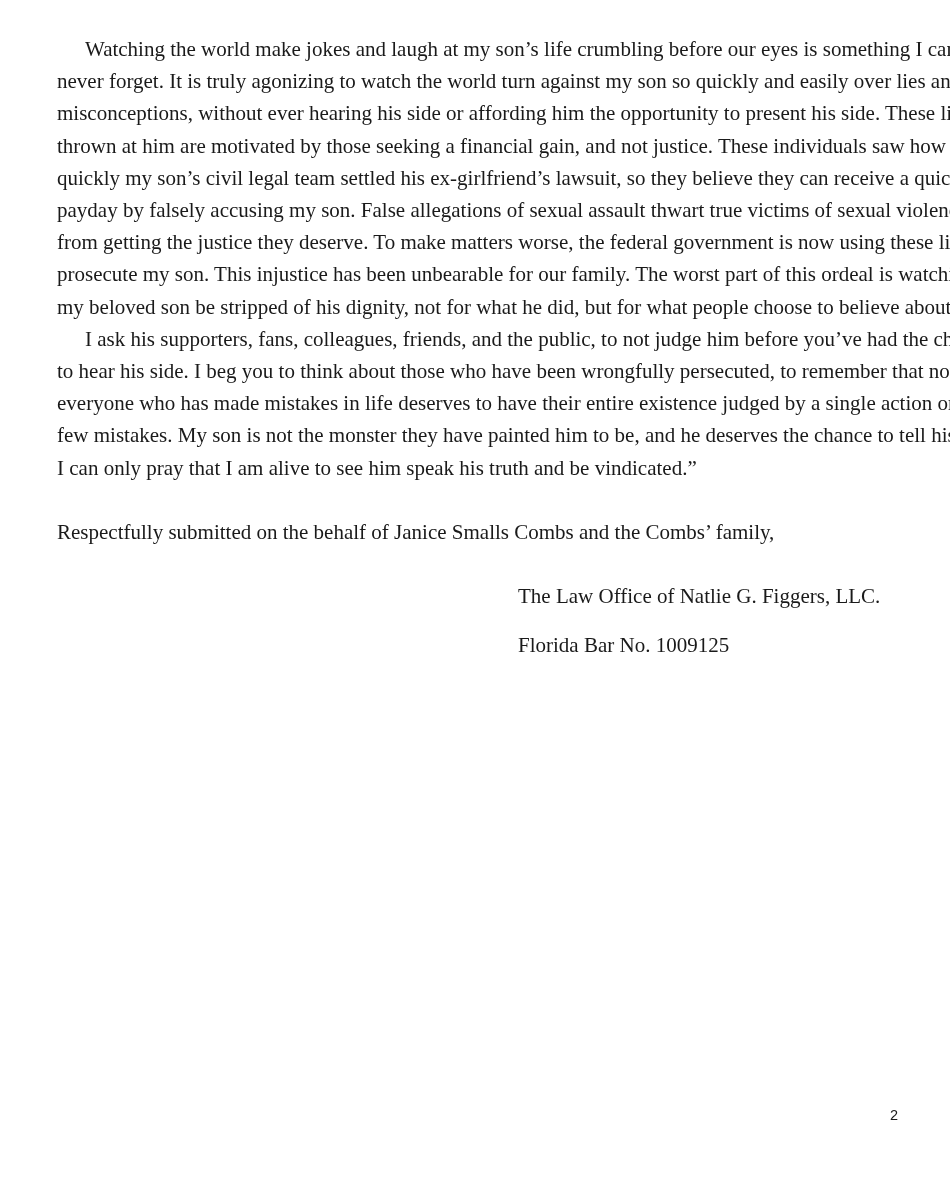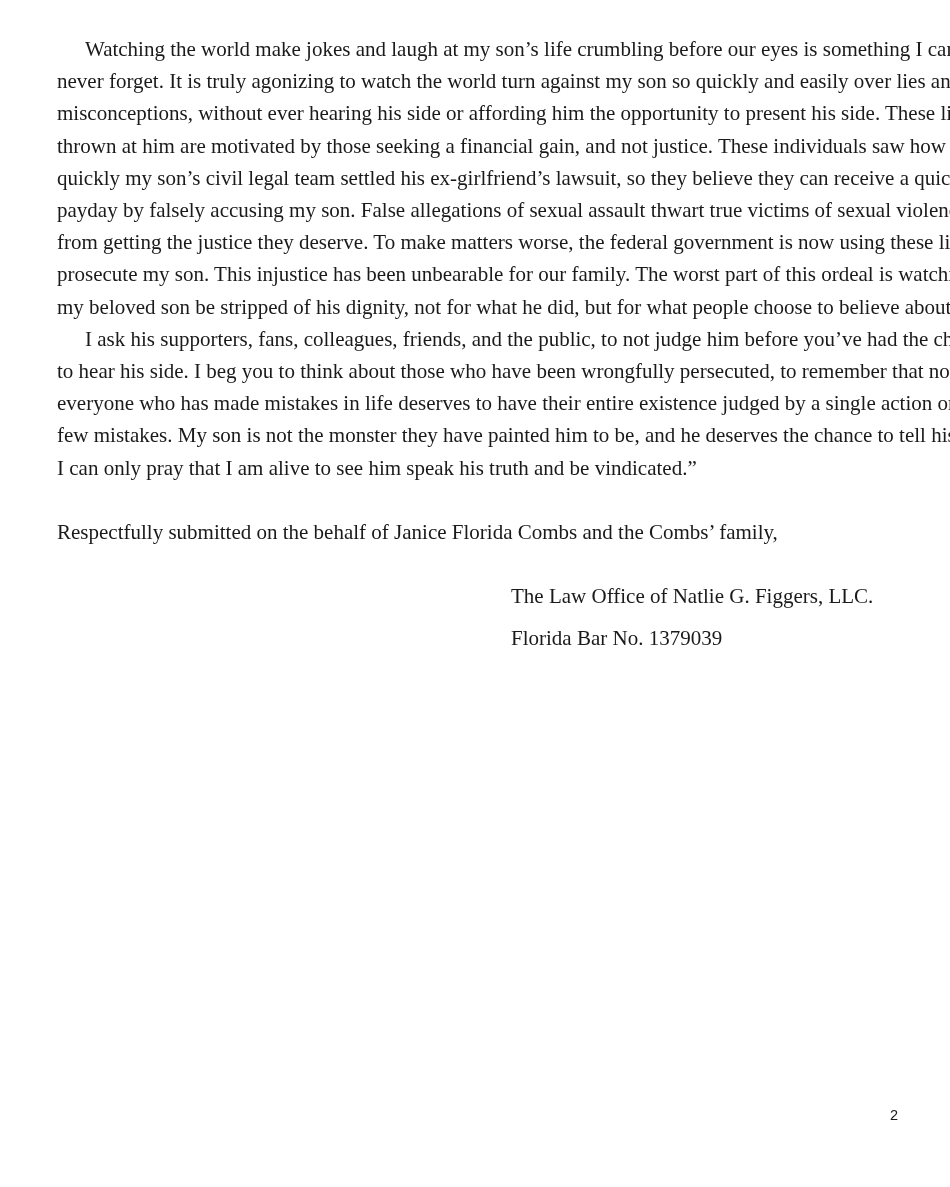--- a/index.html
+++ b/index.html
@@ -31,21 +31,21 @@
   }
   .closing-line {
     white-space: pre;
     margin: 32.2px 0 0 0;
   }
   .signature-block {
     margin: 32.2px 0 0 445px;
   }
   .sig-line {
     white-space: pre;
-    margin: 9px;
+    margin: 16px;
   }
   .sig-line.underlined {
     text-decoration: underline;
   }
   .sig-line.italic {
     font-style: italic;
   }
   .page-number {
     position: absolute;
     top: 1107px;
@@ -71,23 +71,23 @@
 from getting the justice they deserve. To make matters worse, the federal government is now using these lies to
 prosecute my son. This injustice has been unbearable for our family. The worst part of this ordeal is watching
 my beloved son be stripped of his dignity, not for what he did, but for what people choose to believe about him.</p>
 
     <p class="body-paragraph">I ask his supporters, fans, colleagues, friends, and the public, to not judge him before you’ve had the chance
 to hear his side. I beg you to think about those who have been wrongfully persecuted, to remember that not
 everyone who has made mistakes in life deserves to have their entire existence judged by a single action or a
 few mistakes. My son is not the monster they have painted him to be, and he deserves the chance to tell his side.
 I can only pray that I am alive to see him speak his truth and be vindicated.”</p>
 
-    <p class="closing-line">Respectfully submitted on the behalf of Janice Florida Combs and the Combs’ family,</p>
+    <p class="closing-line">Respectfully submitted on the behalf of Janice Smalls Combs and the Combs’ family,</p>
 
     <div class="signature-block">
       <p class="sig-line">The Law Office of Natlie G. Figgers, LLC.</p>
-      <p class="sig-line">Florida Bar No. 1379039</p>
+      <p class="sig-line">Florida Bar No. 1009125</p>
     </div>
 
   </div>
 
   <div class="page-number">2</div>
 </div>
 
 </body></html>

